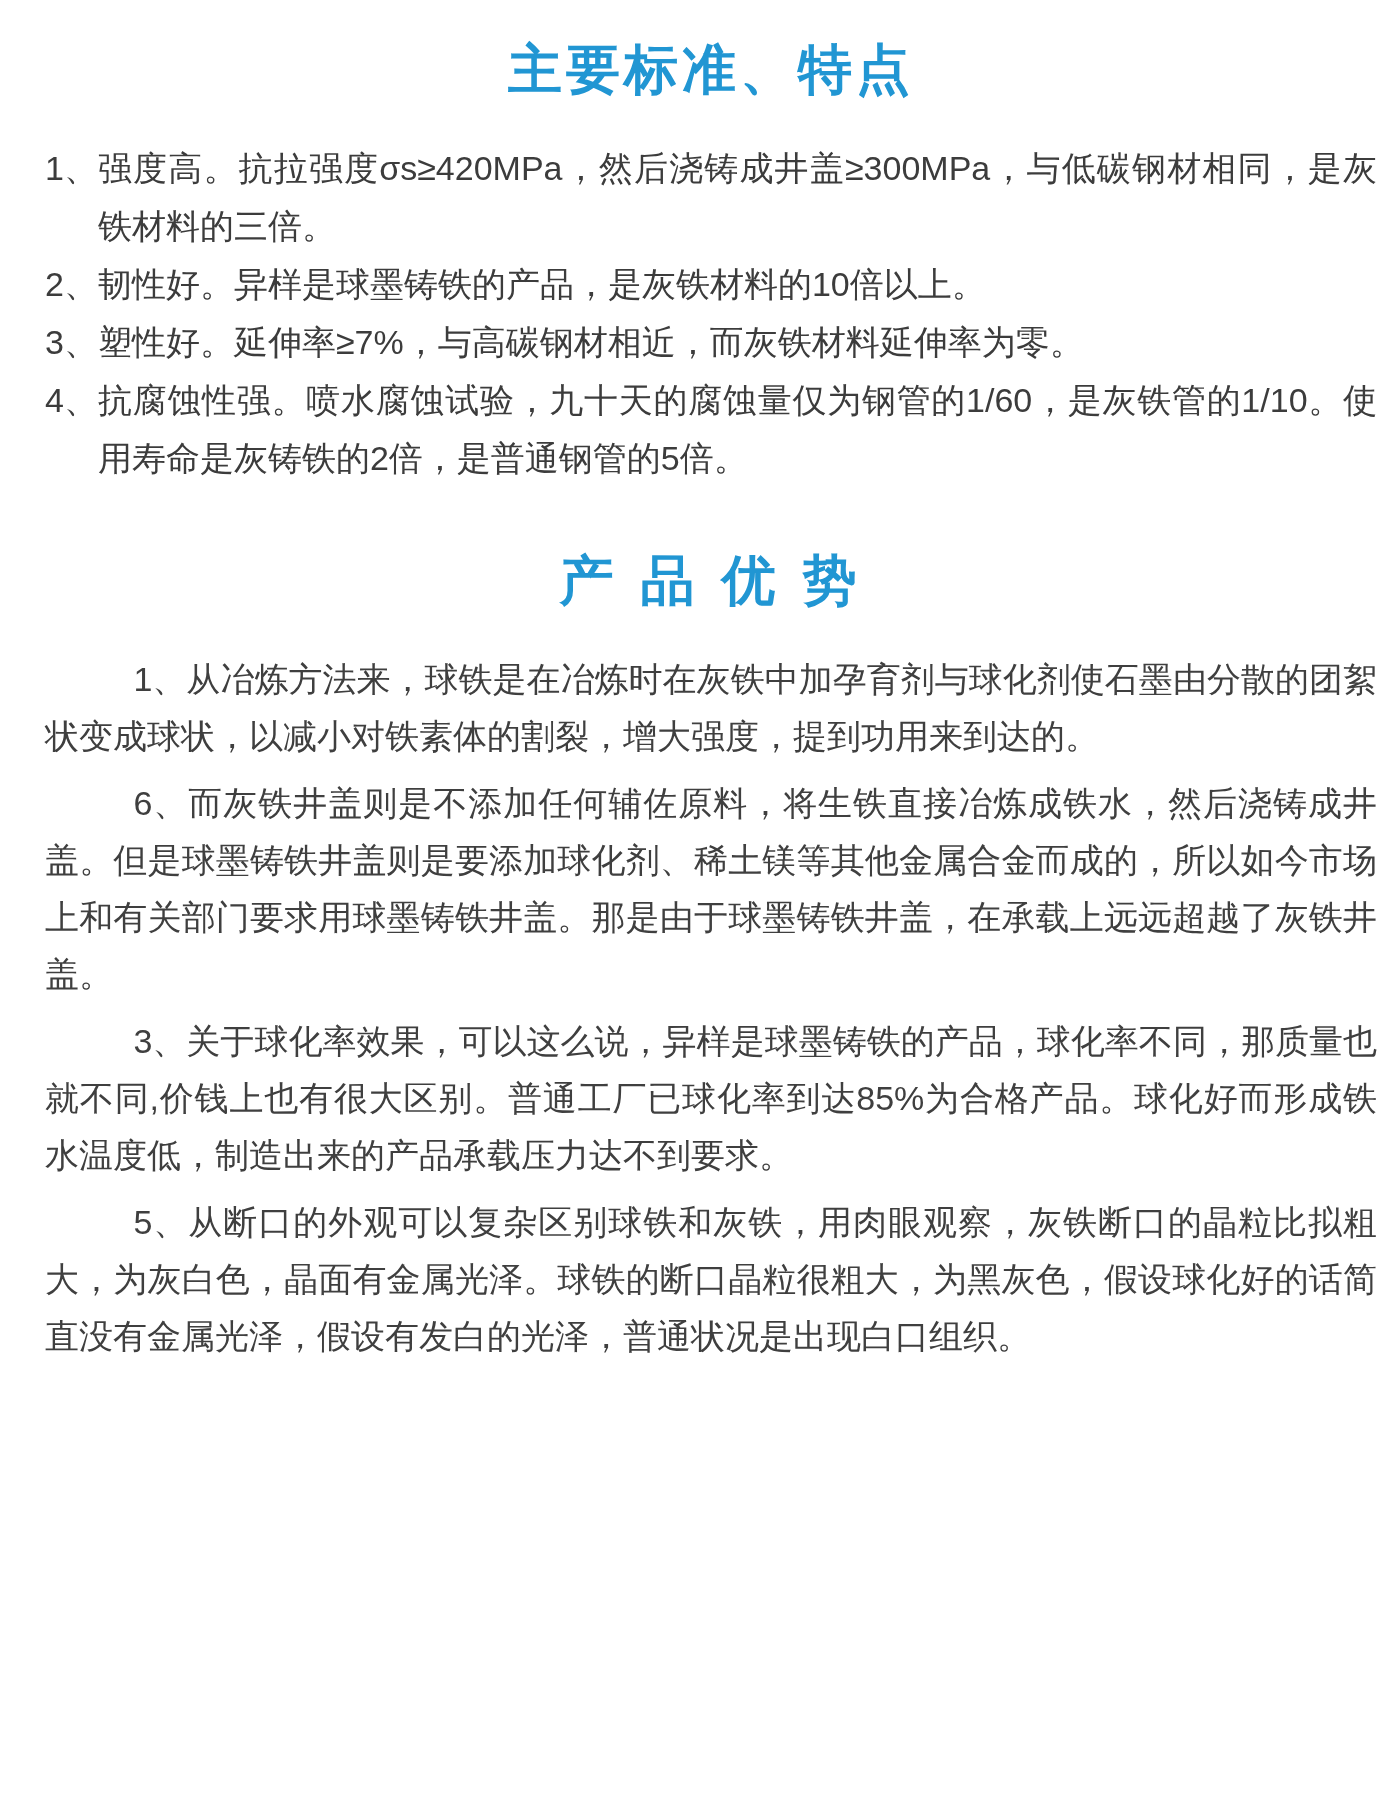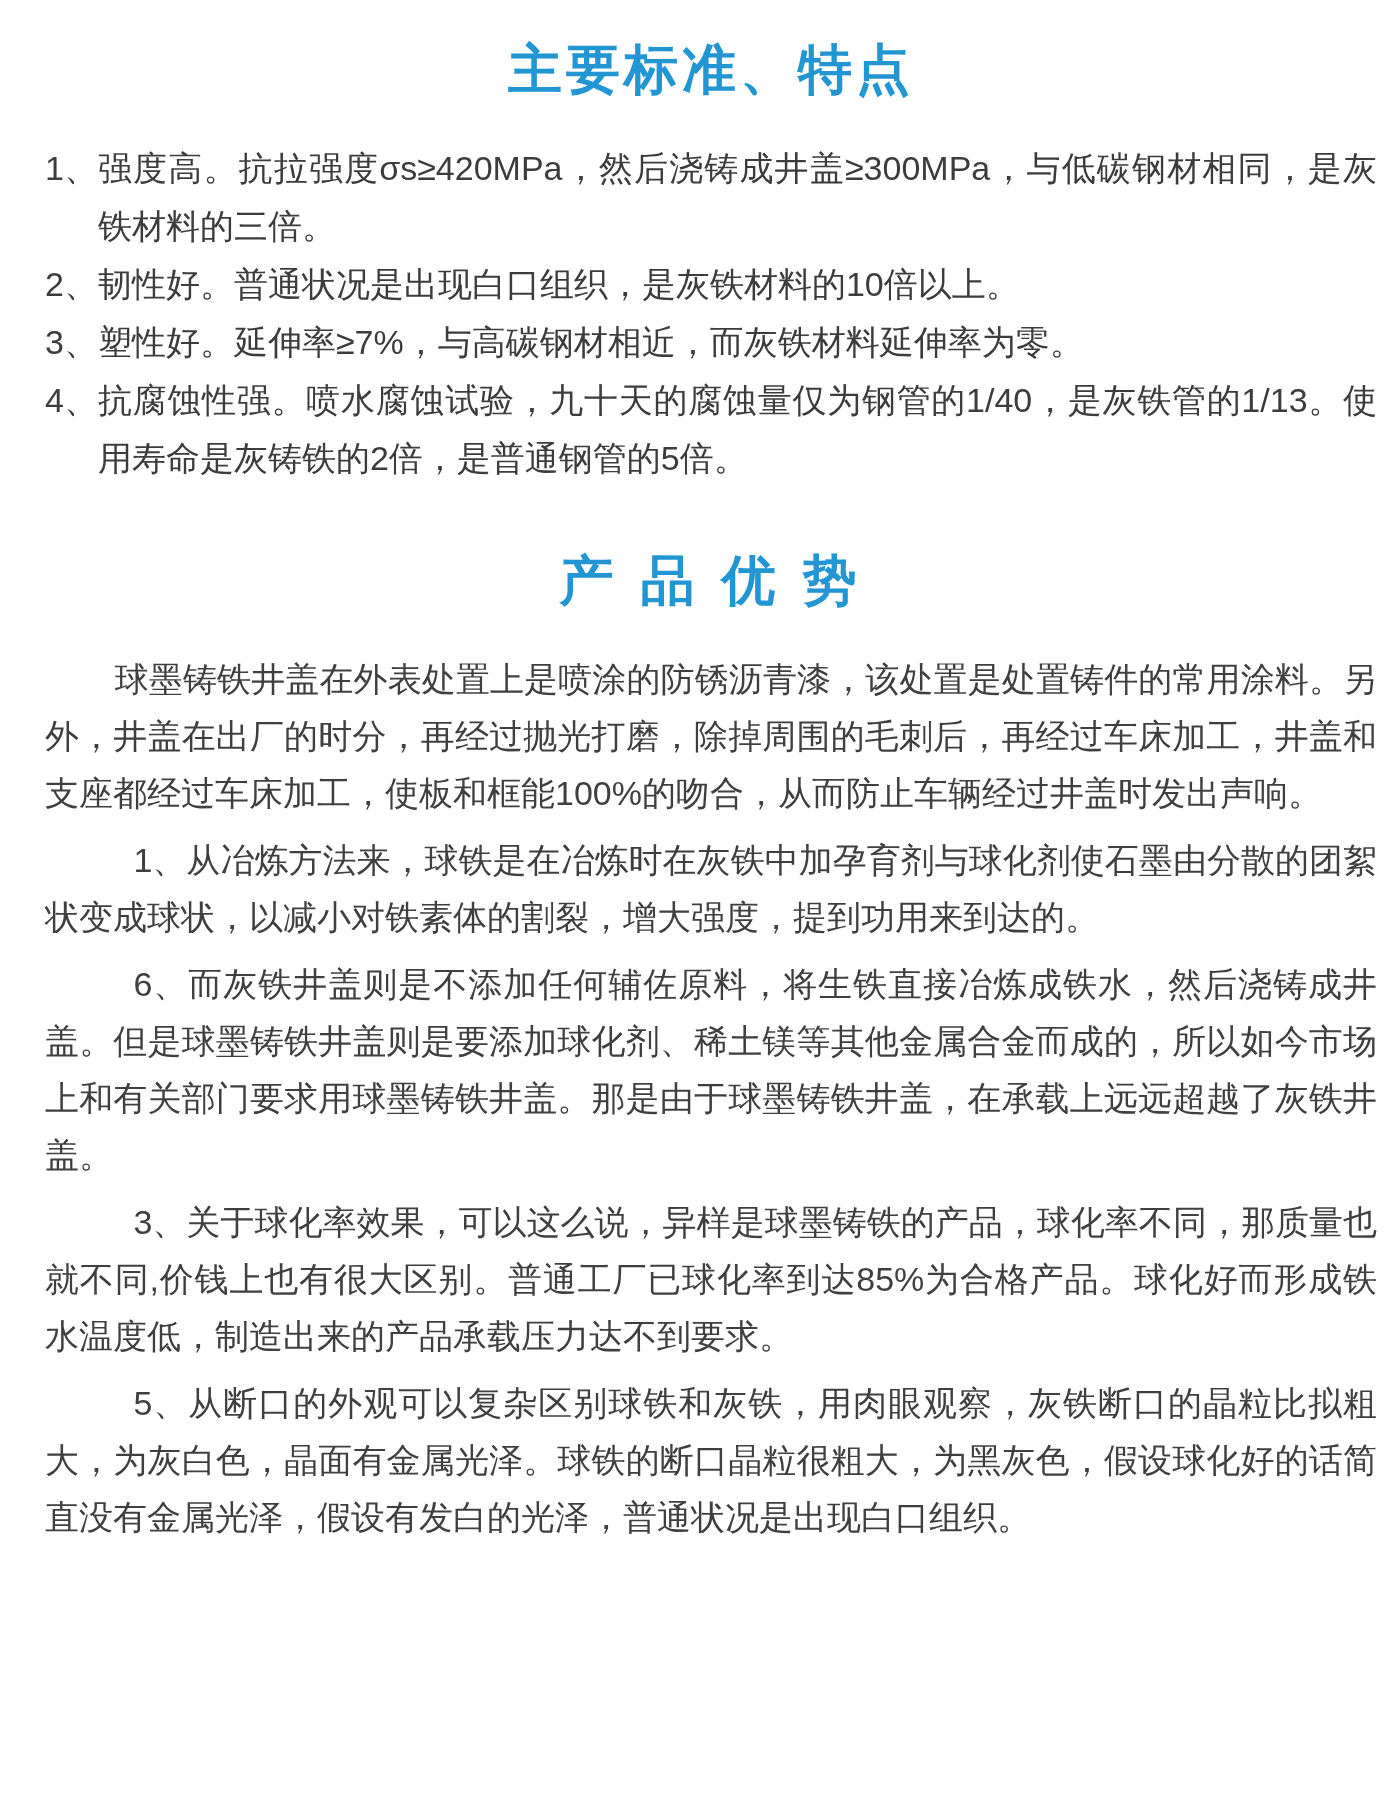--- a/index.html
+++ b/index.html
@@ -71,36 +71,35 @@
 
   <h1 class="section-title">主要标准、特点</h1>
 
   <div class="std-list">
     <div class="std-item">
       <span class="std-num">1、</span>
       <span class="std-text">强度高。抗拉强度σs≥420MPa，然后浇铸成井盖≥300MPa，与低碳钢材相同，是灰铁材料的三倍。</span>
     </div>
     <div class="std-item">
       <span class="std-num">2、</span>
-      <span class="std-text">韧性好。普通状况是出现白口组织，是灰铁材料的10倍以上。</span>
+      <span class="std-text">韧性好。异样是球墨铸铁的产品，是灰铁材料的10倍以上。</span>
     </div>
     <div class="std-item">
       <span class="std-num">3、</span>
       <span class="std-text">塑性好。延伸率≥7%，与高碳钢材相近，而灰铁材料延伸率为零。</span>
     </div>
     <div class="std-item">
       <span class="std-num">4、</span>
-      <span class="std-text">抗腐蚀性强。喷水腐蚀试验，九十天的腐蚀量仅为钢管的1/40，是灰铁管的1/13。使用寿命是灰铸铁的2倍，是普通钢管的5倍。</span>
+      <span class="std-text">抗腐蚀性强。喷水腐蚀试验，九十天的腐蚀量仅为钢管的1/60，是灰铁管的1/10。使用寿命是灰铸铁的2倍，是普通钢管的5倍。</span>
     </div>
   </div>
 
   <h1 class="section-title second">产 品 优 势</h1>
 
   <div class="adv-body">
-    <p class="para">球墨铸铁井盖在外表处置上是喷涂的防锈沥青漆，该处置是处置铸件的常用涂料。另外，井盖在出厂的时分，再经过抛光打磨，除掉周围的毛刺后，再经过车床加工，井盖和支座都经过车床加工，使板和框能100%的吻合，从而防止车辆经过井盖时发出声响。</p>
     <p class="para numbered">1、从冶炼方法来，球铁是在冶炼时在灰铁中加孕育剂与球化剂使石墨由分散的团絮状变成球状，以减小对铁素体的割裂，增大强度，提到功用来到达的。</p>
     <p class="para numbered">6、而灰铁井盖则是不添加任何辅佐原料，将生铁直接冶炼成铁水，然后浇铸成井盖。但是球墨铸铁井盖则是要添加球化剂、稀土镁等其他金属合金而成的，所以如今市场上和有关部门要求用球墨铸铁井盖。那是由于球墨铸铁井盖，在承载上远远超越了灰铁井盖。</p>
     <p class="para numbered">3、关于球化率效果，可以这么说，异样是球墨铸铁的产品，球化率不同，那质量也就不同,价钱上也有很大区别。普通工厂已球化率到达85%为合格产品。球化好而形成铁水温度低，制造出来的产品承载压力达不到要求。</p>
     <p class="para numbered">5、从断口的外观可以复杂区别球铁和灰铁，用肉眼观察，灰铁断口的晶粒比拟粗大，为灰白色，晶面有金属光泽。球铁的断口晶粒很粗大，为黑灰色，假设球化好的话简直没有金属光泽，假设有发白的光泽，普通状况是出现白口组织。</p>
 
   </div>
 
 </div>
 
 </body></html>

